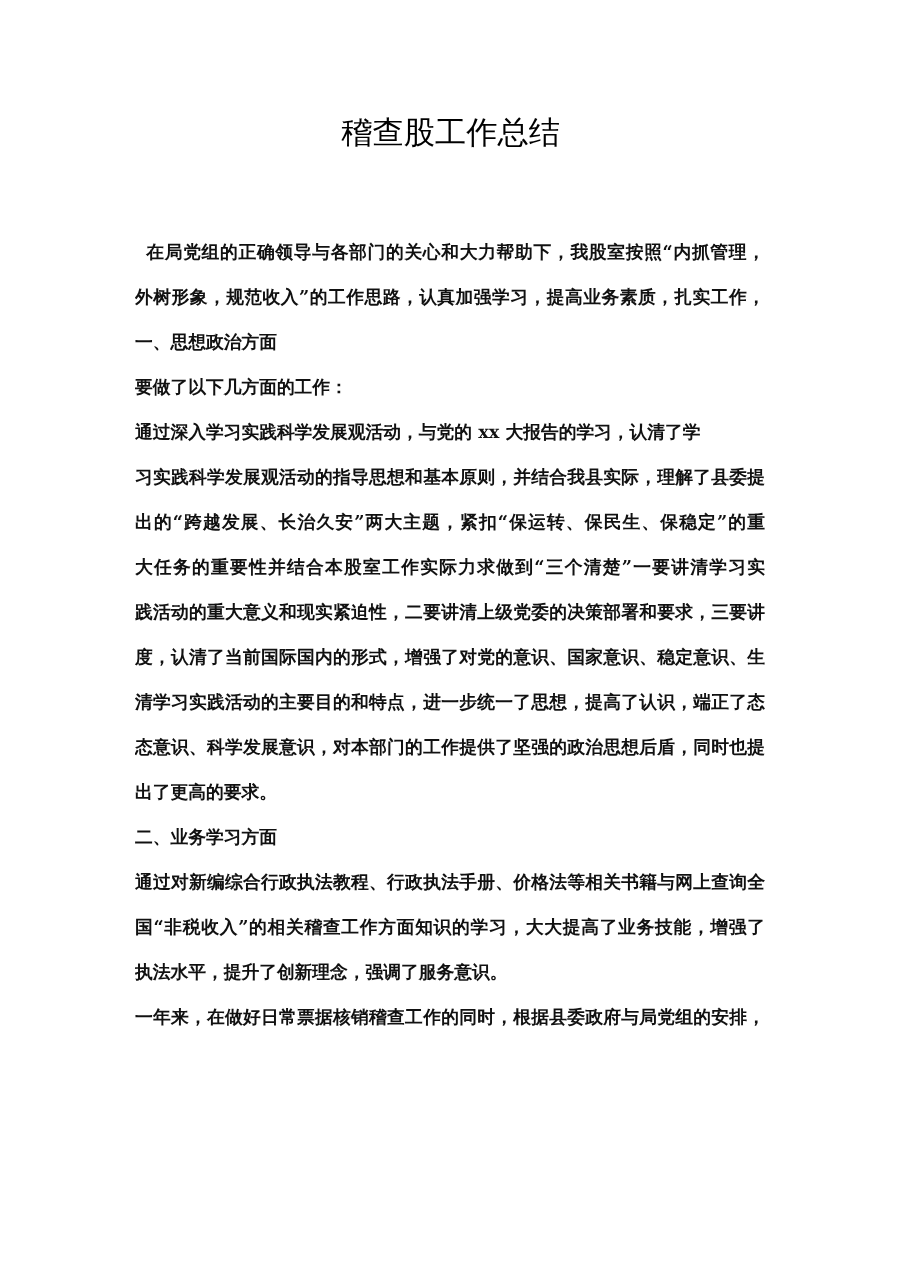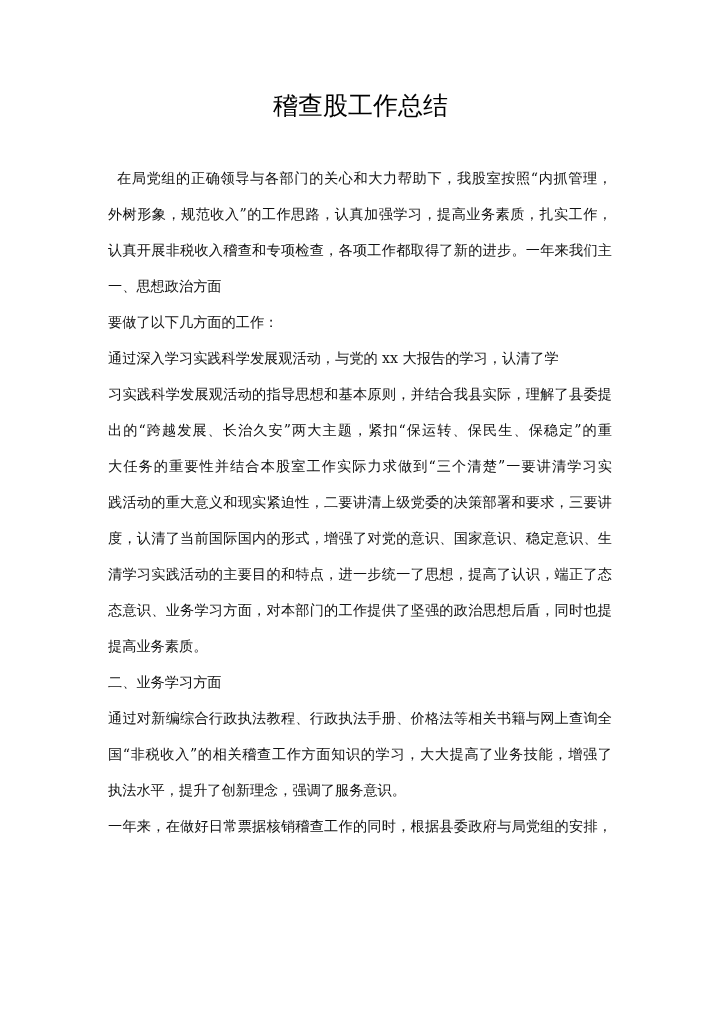--- a/index.html
+++ b/index.html
@@ -29,24 +29,25 @@
     width: 721px;
     text-align: center;
     font-size: 25px;
     line-height: 36px;
     letter-spacing: 0px;
     color: #000;
   }
   .body {
     position: absolute;
     left: 108px;
-    top: 160px;
+    top: 184px;
     width: 504px;
     font-size: 14.2px;
     line-height: 36px;
+    font-weight: bold;
   }
   .line {
     display: block;
     height: 36px;
     white-space: nowrap;
     overflow: hidden;
     text-align: justify;
     text-align-last: justify;
   }
   .line.last {
@@ -58,31 +59,30 @@
 </style>
 </head>
 <body>
 
 <div class="page">
   <div class="title">稽查股工作总结</div>
 
   <div class="body">
     <span class="line indent">在局党组的正确领导与各部门的关心和大力帮助下，我股室按照“内抓管理，</span>
     <span class="line">外树形象，规范收入”的工作思路，认真加强学习，提高业务素质，扎实工作，</span>
-    <span class="line">认真开展非税收入稽查和专项检查，各项工作都取得了新的进步。一年来我们主</span>
     <span class="line last">一、思想政治方面</span>
     <span class="line last">要做了以下几方面的工作：</span>
     <span class="line last">通过深入学习实践科学发展观活动，与党的 xx 大报告的学习，认清了学</span>
     <span class="line">习实践科学发展观活动的指导思想和基本原则，并结合我县实际，理解了县委提</span>
     <span class="line">出的“跨越发展、长治久安”两大主题，紧扣“保运转、保民生、保稳定”的重</span>
     <span class="line">大任务的重要性并结合本股室工作实际力求做到“三个清楚”一要讲清学习实</span>
     <span class="line">践活动的重大意义和现实紧迫性，二要讲清上级党委的决策部署和要求，三要讲</span>
     <span class="line">度，认清了当前国际国内的形式，增强了对党的意识、国家意识、稳定意识、生</span>
     <span class="line">清学习实践活动的主要目的和特点，进一步统一了思想，提高了认识，端正了态</span>
-    <span class="line">态意识、业务学习方面，对本部门的工作提供了坚强的政治思想后盾，同时也提</span>
-    <span class="line last">提高业务素质。</span>
+    <span class="line">态意识、科学发展意识，对本部门的工作提供了坚强的政治思想后盾，同时也提</span>
+    <span class="line last">出了更高的要求。</span>
     <span class="line last">二、业务学习方面</span>
     <span class="line">通过对新编综合行政执法教程、行政执法手册、价格法等相关书籍与网上查询全</span>
     <span class="line">国“非税收入”的相关稽查工作方面知识的学习，大大提高了业务技能，增强了</span>
     <span class="line last">执法水平，提升了创新理念，强调了服务意识。</span>
     <span class="line">一年来，在做好日常票据核销稽查工作的同时，根据县委政府与局党组的安排，</span>
   </div>
 </div>
 
 </body></html>

